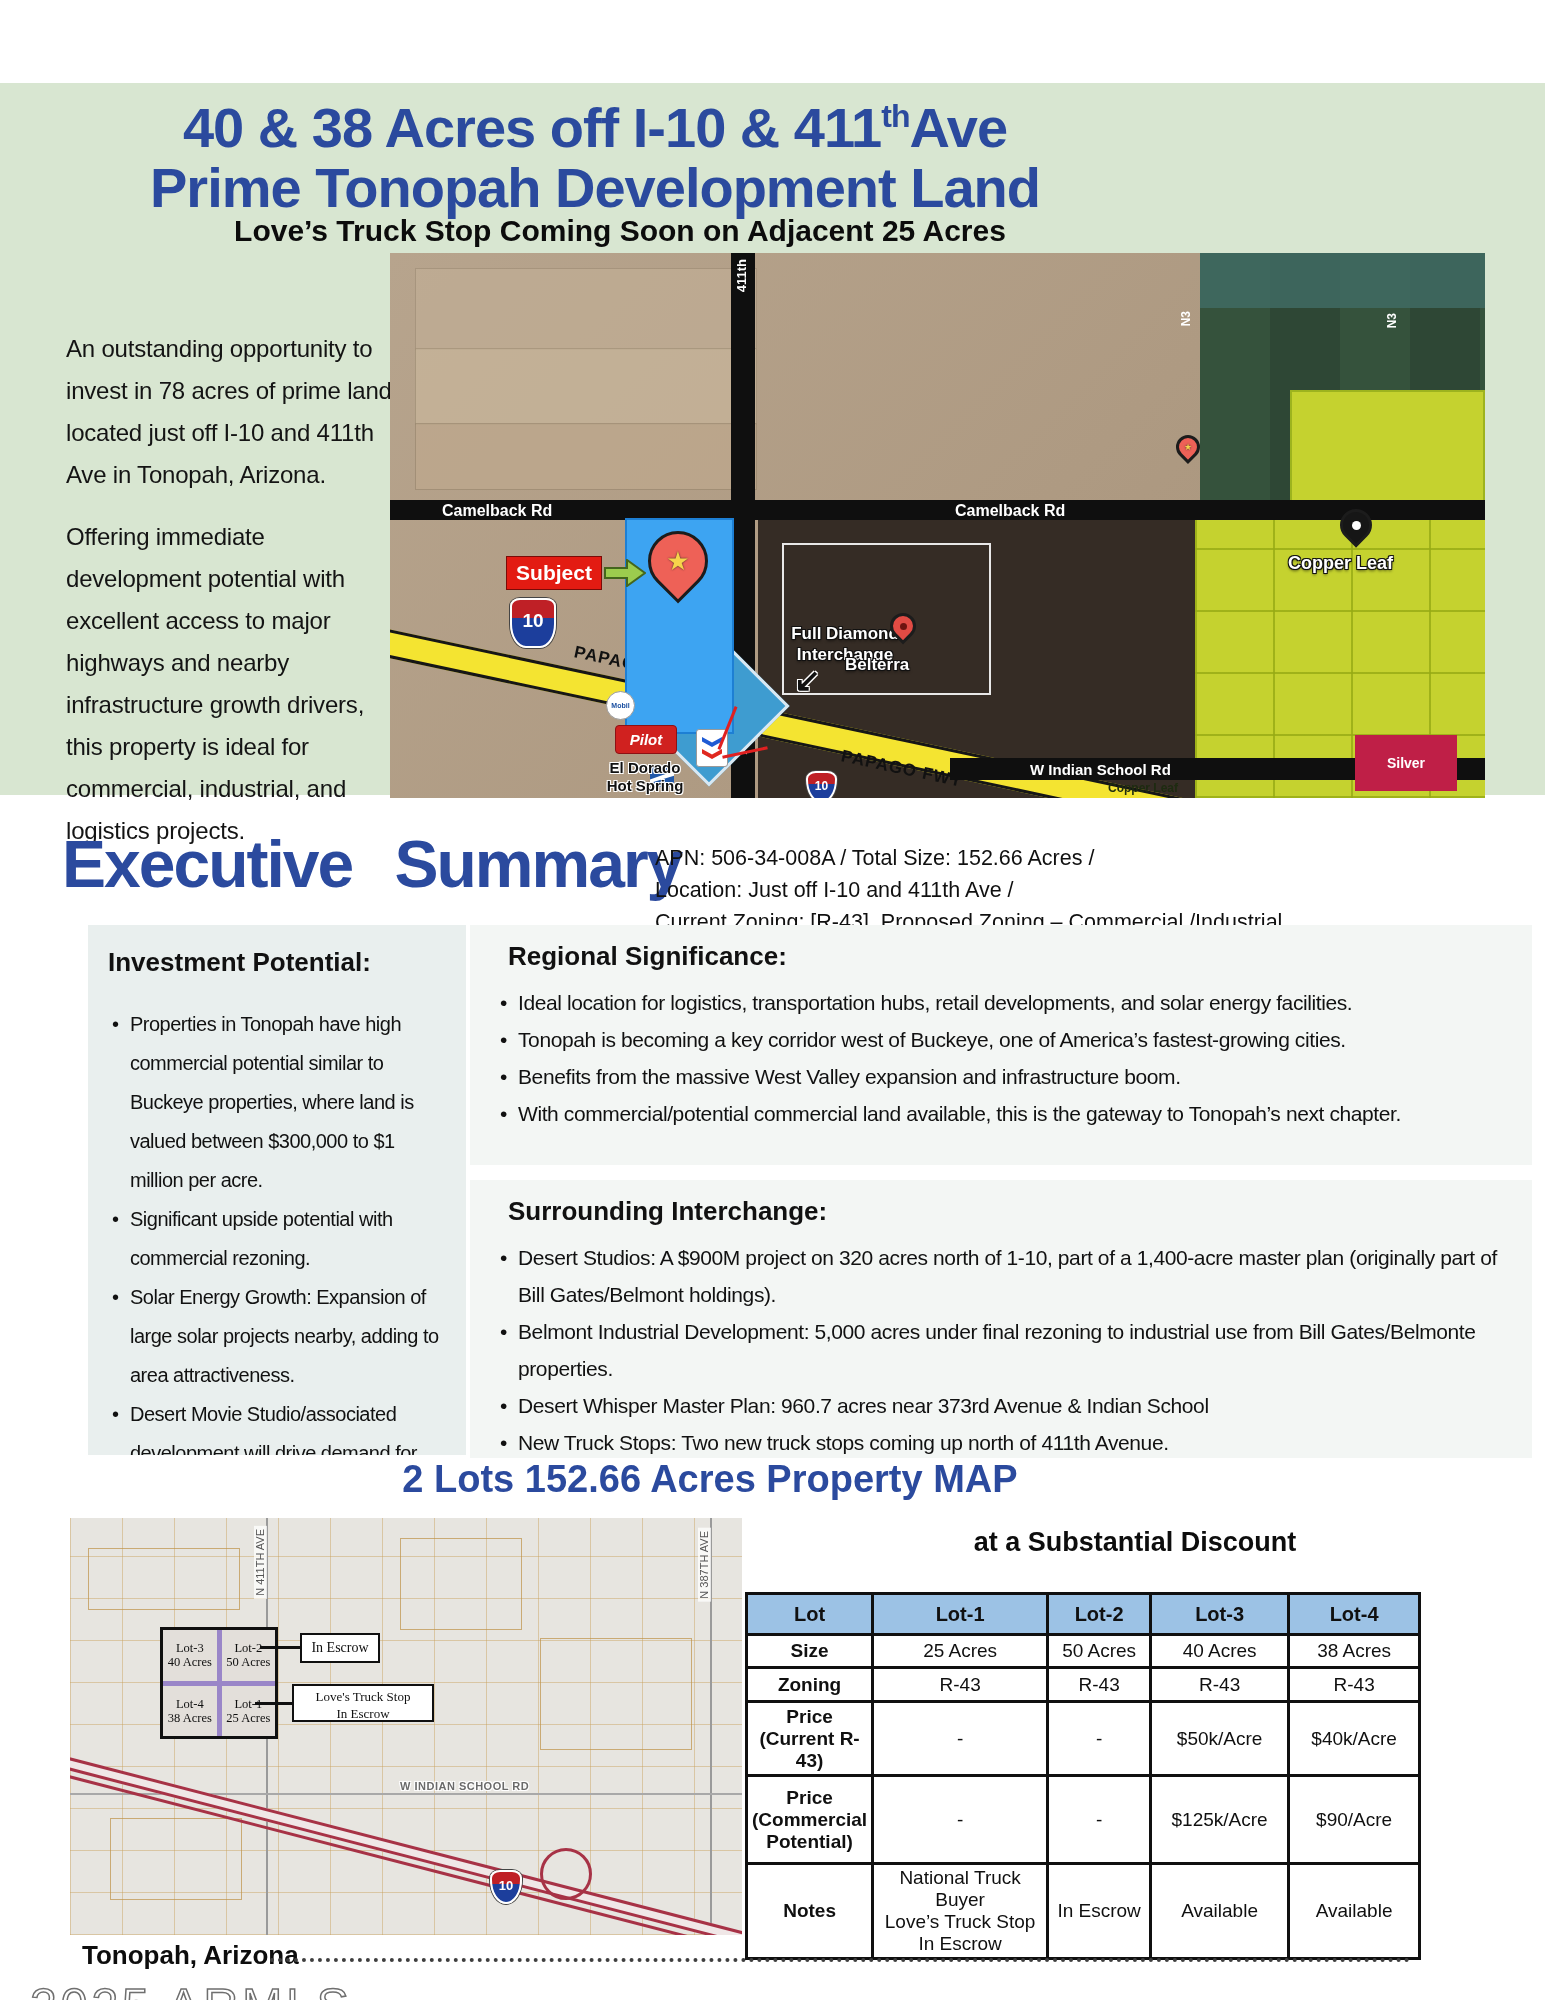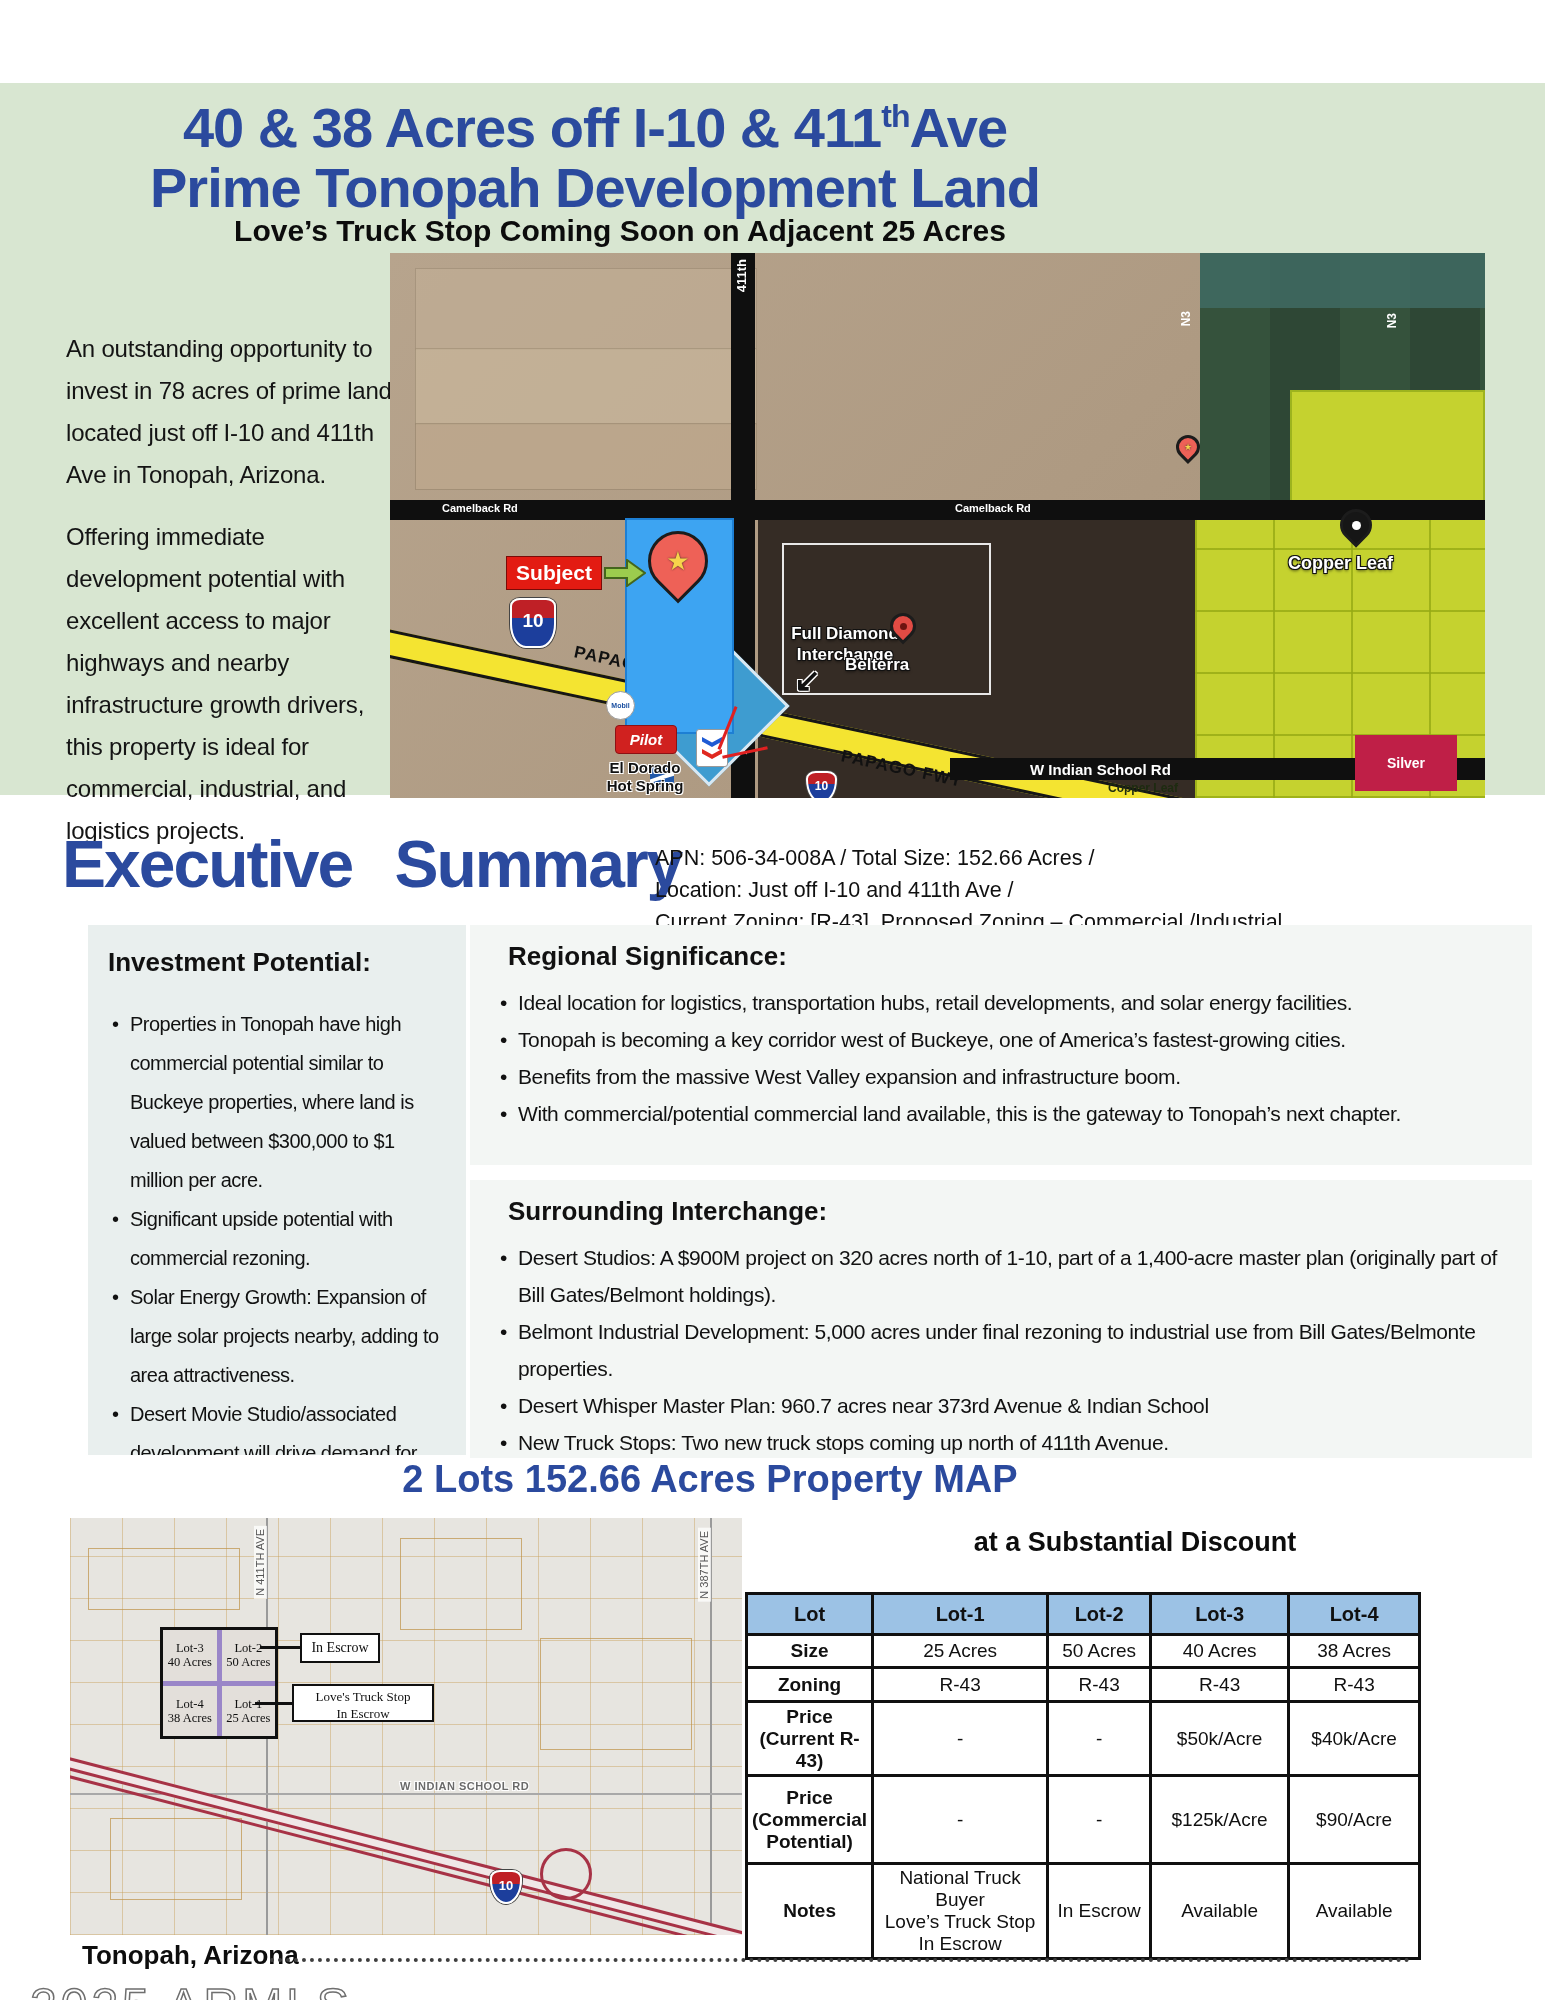--- a/index.html
+++ b/index.html
@@ -30,21 +30,21 @@
         background:repeating-linear-gradient(90deg,#35523c 0 70px,#2e4735 70px 140px);}
   .farm-teal{left:810px;top:0;width:285px;height:55px;background:#3f6b63;opacity:.85;}
   .copper-upper{left:900px;top:137px;width:195px;height:115px;background:#c5d22f;
         box-shadow:inset 0 0 0 2px #9db31e;}
   .darkzone{left:368px;top:265px;width:440px;height:280px;background:#352c25;}
   .white-parcel{left:392px;top:290px;width:205px;height:148px;border:2px solid #e8e8e8;}
   .copper-lower{left:805px;top:265px;width:290px;height:280px;background:#c5d22f;
         background-image:repeating-linear-gradient(0deg,rgba(150,170,20,.8) 0 2px,transparent 2px 62px),
                          repeating-linear-gradient(90deg,rgba(150,170,20,.8) 0 2px,transparent 2px 78px);}
   .camelback{left:0;top:247px;width:1095px;height:20px;background:#0f0f0f;}
-  .road-label{color:#fff;font-weight:bold;font-size:11px;}
+  .road-label{color:#fff;font-weight:bold;font-size:16px;}
   .road411{left:341px;top:0;width:24px;height:545px;background:#0f0f0f;}
   .vtext{writing-mode:vertical-rl;transform:rotate(180deg);}
   .freeway{left:-40px;top:368px;width:1270px;height:22px;background:#f4e431;
            border-top:3px solid #161616;border-bottom:3px solid #161616;
            transform:rotate(12deg);transform-origin:left top;}
   .papago{font-size:17px;font-weight:bold;color:#111;letter-spacing:1px;transform:rotate(12deg);}
   .diamond{left:262px;top:396px;width:108px;height:108px;background:#3e9cd0;
            border:3px solid #d9e8f2;transform:rotate(45deg);}
   .blue-parcel{left:235px;top:265px;width:105px;height:212px;background:#3da4f2;border:2px solid #1d7fd4;}
   .otext{color:#fff;font-weight:bold;

